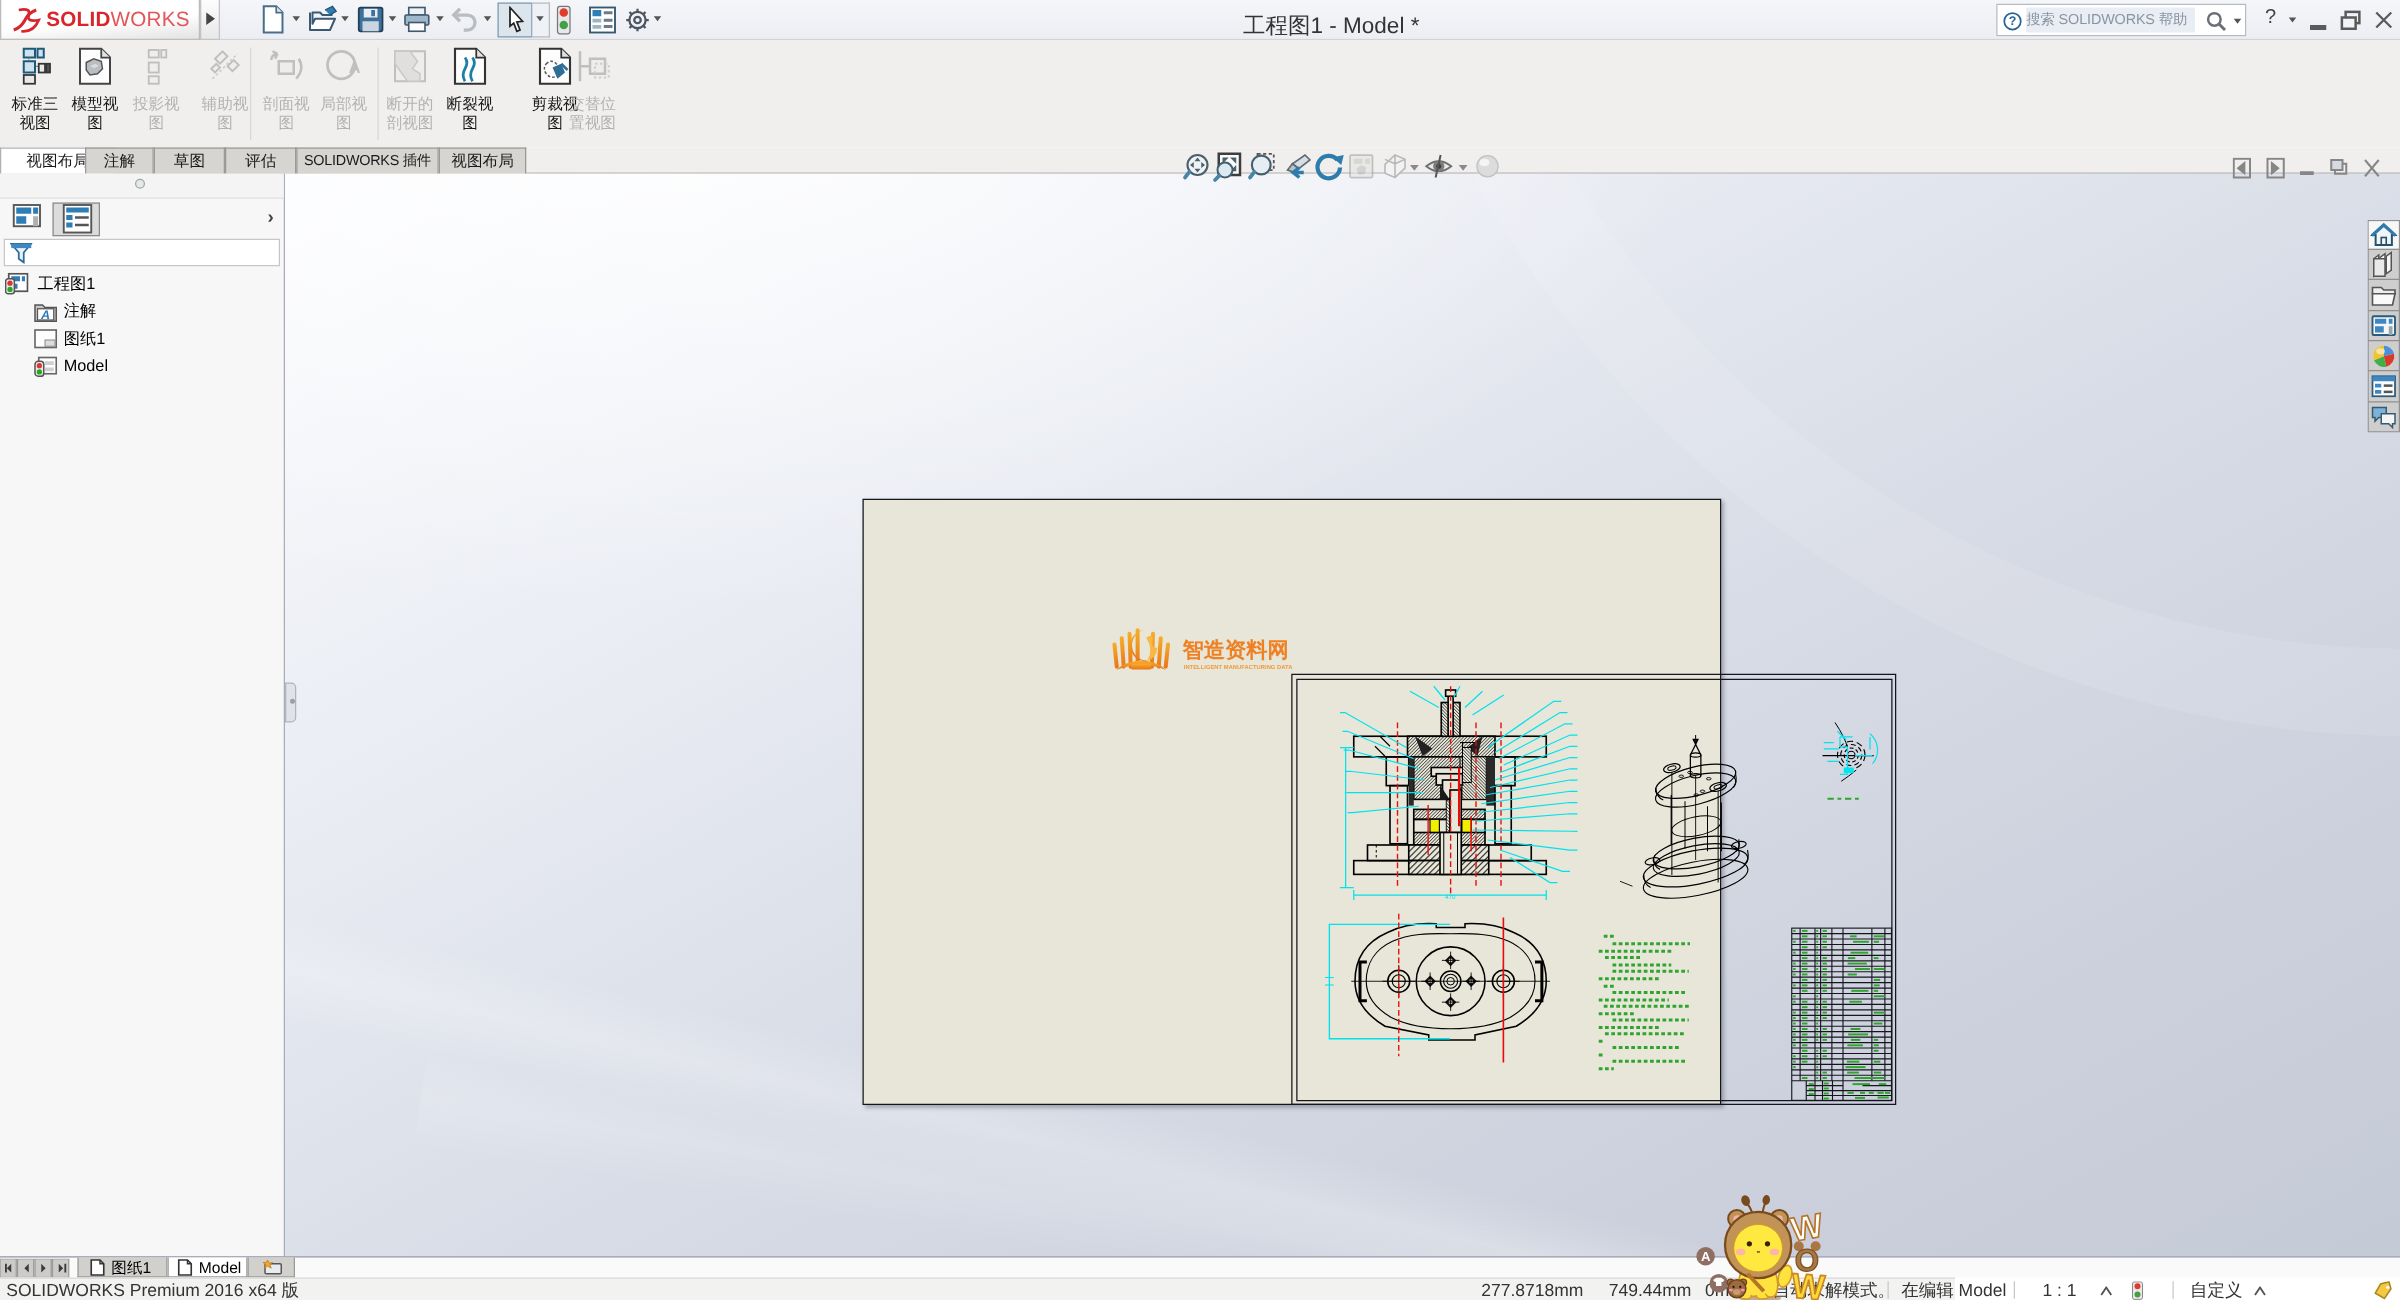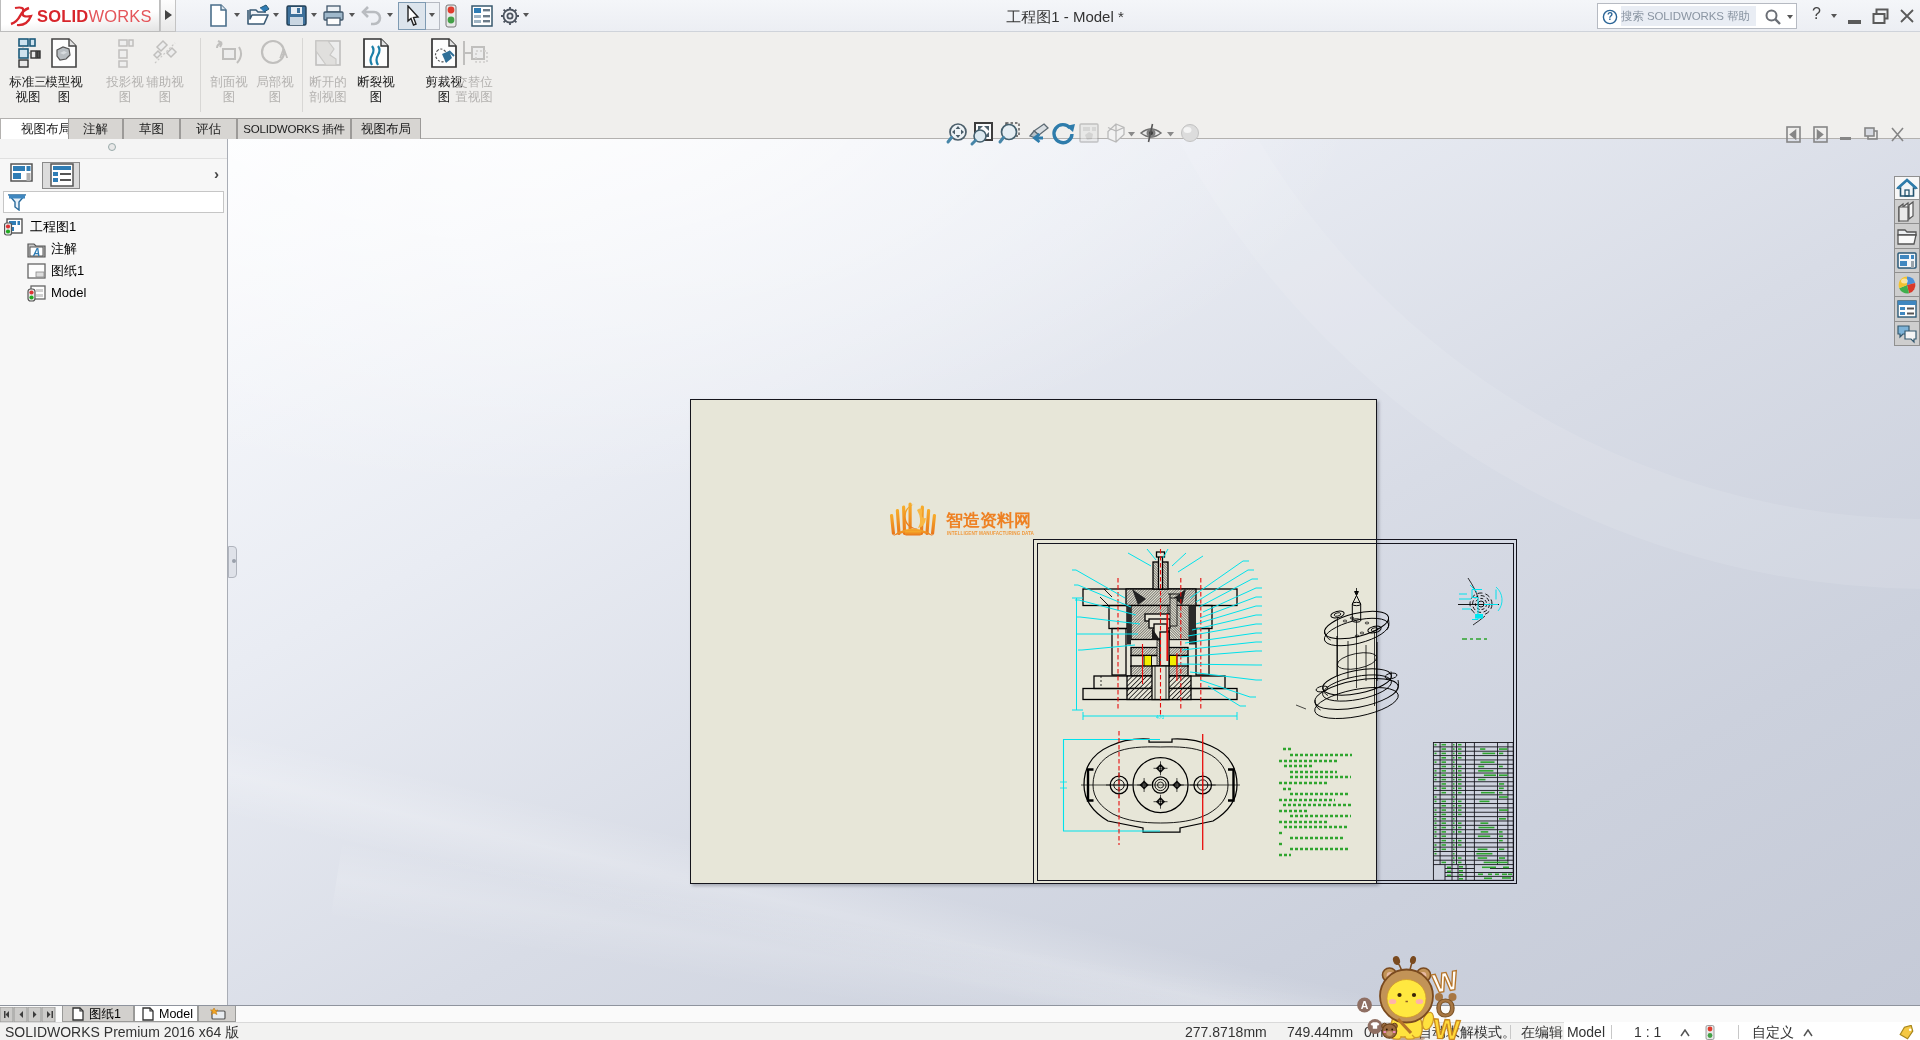--- a/index.html
+++ b/index.html
@@ -12,21 +12,21 @@
   background:linear-gradient(#f4f6f9,#eceef3); border-bottom:1px solid #cfd3da; }
 #logobox { position:absolute; left:0; top:0; width:160px; height:32px;
   background:linear-gradient(175deg,#ffffff 55%,#e3e3e3); border:1px solid #bdbdbd; border-top:none;
   box-shadow:1px 1px 2px rgba(0,0,0,.15); }
 #swtext { position:absolute; left:36px; top:7px; font-size:16.5px; color:#d8262c; letter-spacing:0.2px; }
 #swtext b { font-weight:bold;text-align:center; } #swtext span { font-weight:normal; color:#e4555a;margin-top:28px; }
 .mexpand { position:absolute; left:160px; top:0; width:16px; height:32px; background:linear-gradient(#fdfdfd,#e8e8e8); border:1px solid #c4c4c4; border-top:none; }
 .mexpand:after { content:""; position:absolute; left:4px; top:10px; border-left:7px solid #444; border-top:5px solid transparent; border-bottom:5px solid transparent; }
 .qat { position:absolute; top:4px; height:24px; }
 .caret { position:absolute; top:13px; width:0; height:0; border-top:4px solid #555; border-left:3.5px solid transparent; border-right:3.5px solid transparent; }
-#title-center { position:absolute; left:1065px; top:8px; transform:translateX(-50%); font-size:15px; color:#333; white-space:nowrap; }
+#title-center { position:absolute; left:1065px; top:8px; transform:translateX(-50%); font-size:18px; color:#333; white-space:nowrap; }
 #searchbox { position:absolute; left:1597px; top:3px; width:200px; height:26px; background:#fff; border:1px solid #b6bac2; }
 #searchbox .inner { position:absolute; left:23px; top:2px; right:40px; bottom:2px; background:#e9edf4; color:#8a95a2; font-size:11.5px; overflow:hidden; letter-spacing:-0.1px; line-height:21px; padding-left:0; white-space:nowrap; }
 .winbtn { position:absolute; top:0; color:#5a5a5a; }
 
 
 #ribbon { position:absolute; left:0; top:32px; width:1920px; height:86px; background:#f0efed; }
 .rbtn { position:absolute; top:2px; width:52px; height:82px; text-align:center; }
 .rbtn .ric { height:32px; margin-top:3px; }
 .rbtn .rlb { font-size:12.5px; line-height:14.5px; color:#1a1a1a; margin-top:2px; }
 .rbtn.dis .rlb { color:#b4b2b0; }
@@ -192,21 +192,21 @@
             <rect x="20" y="14" width="5" height="7" fill="#e8e8e8"></rect>
         <rect x="26" y="14" width="3" height="7" fill="#555"></rect>
       </g>
       <g stroke="#777" stroke-dasharray="1.5 1.5" stroke-width="1">
             <path d="M12 9 v3 M18 16 h2"></path>
           </g>
     </svg>
     <div class="rlb">标准三<br>视图</div>
   </div>
 
-  <div class="rbtn" style="left:38px">
+  <div class="rbtn" style="left:50px">
     <svg class="ric" width="32" height="32" viewBox="0 0 32 32">
       <path d="M4 2 h17 l7 7 v21 h-24 z" fill="#fdfdfd" stroke="#444" stroke-width="1.6"></path>
       <path d="M21 2 v7 h7" fill="#e2e2e2" stroke="#444" stroke-width="1.4"></path>
       <path d="M9 13 l6 -3 6 2 1 6 -4 4 -6 1 -3 -4 z" fill="#b9bec2" stroke="#555" stroke-width="1.2"></path>
       <path d="M12 16 l4 -2 3 1.5 -3.5 2 z" fill="#d8dcdf"></path>
     </svg>
     <div class="rlb">模型视<br>图</div>
   </div>
 
   <div class="rbtn dis" style="left:99px">
@@ -214,21 +214,21 @@
       <g fill="#eeeeee" stroke="#c0bfbd" stroke-width="1.5">
         <rect x="10" y="3" width="8" height="6"></rect>
             <rect x="20" y="3" width="4" height="6"></rect>
         <rect x="10" y="13" width="8" height="8"></rect>
             <rect x="10" y="24" width="8" height="6"></rect>
       </g>
     </svg>
     <div class="rlb">投影视<br>图</div>
   </div>
 
-  <div class="rbtn dis" style="left:139px">
+  <div class="rbtn dis" style="left:154px">
     <svg class="ric" width="32" height="32" viewBox="0 0 32 32">
       <g fill="#ededed" stroke="#c0bfbd" stroke-width="1.5">
         <path d="M8 10 l6 -6 4 4 -6 6 z"></path>
             <path d="M18 16 l5 -5 4 4 -5 5 z"></path>
         <path d="M5 18 l4 -4 3 3 -4 4 z"></path>
       </g>
       <g stroke="#c9c8c6" stroke-dasharray="2 2" stroke-width="1.2">
             <path d="M6 26 L26 6"></path>
           </g>
     </svg>

